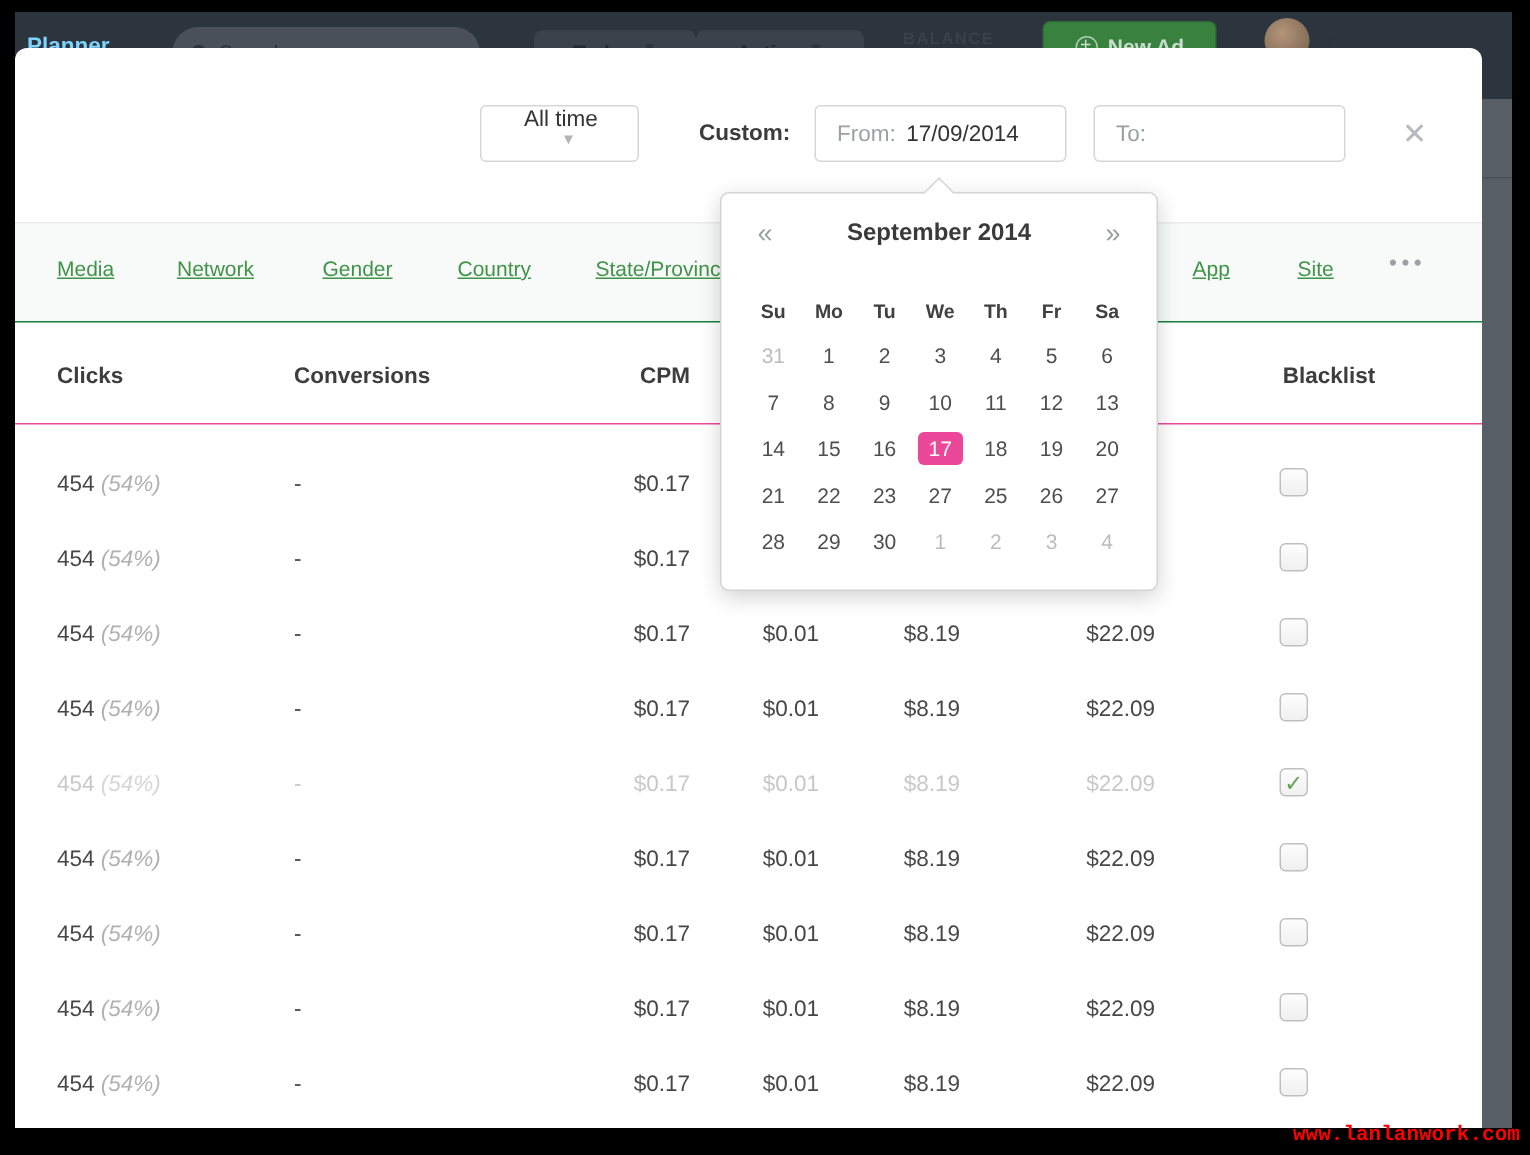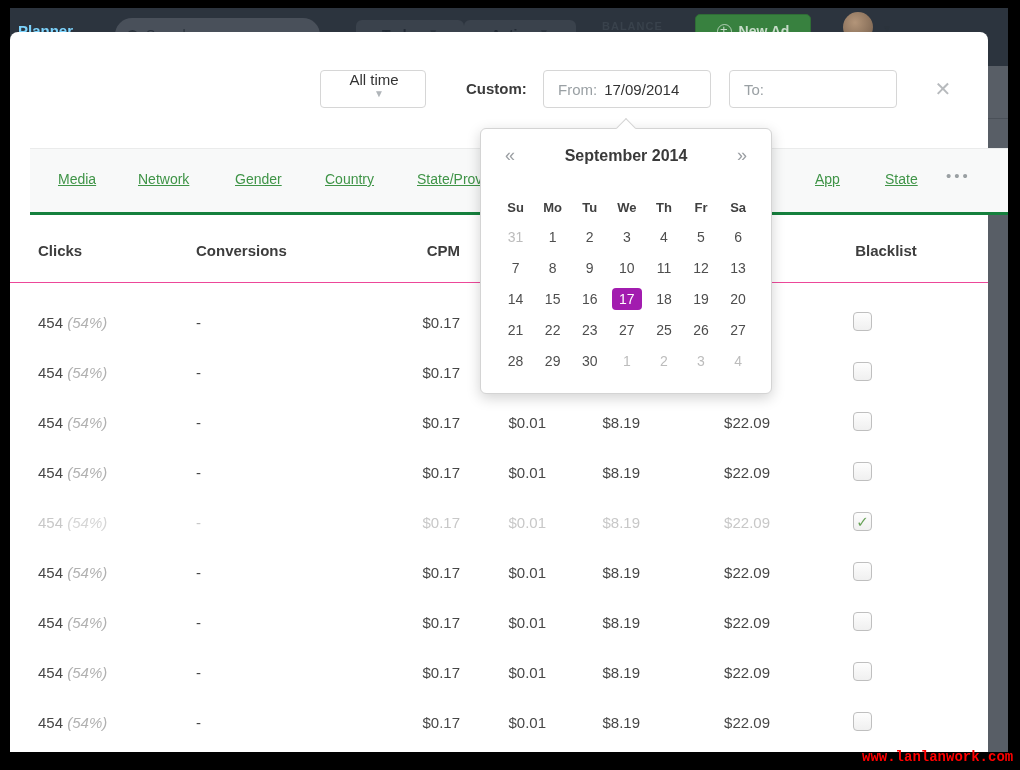--- a/index.html
+++ b/index.html
@@ -40,21 +40,21 @@
   .custom-lbl { position:absolute; left:456px; top:48px; font-size:15px; font-weight:bold; color:#3b3b3b; }
   .date-input { position:absolute; top:38px; width:168px; height:38px; border:1px solid #d6d6d6; border-radius:4px;
     display:flex; align-items:center; padding-left:14px; font-size:15px; background:#fff; }
   .date-input .ph { color:#9aa0a4; margin-right:7px; }
   .date-input .val { color:#333; }
   .close-x { position:absolute; left:920px; top:44px; width:26px; height:26px; color:#b7babd; font-size:20px;
     display:flex; align-items:center; justify-content:center; cursor:pointer; font-weight:300; }
 
   
   .dim-strip { position:absolute; left:0; top:116px; width:978px; height:67px; background:#f8f9f9;
-    border-top:1px solid #eaebeb; border-bottom:3px solid #15803d;margin-left:20px; }
+    border-top:1px solid #eaebeb; border-bottom:1px solid #15803d; }
   .dim-link { position:absolute; top:22px; font-size:14px; color:#3f9447; text-decoration:underline; cursor:pointer; }
   .dots { position:absolute; top:18px; color:#9aa0a3; font-size:15px; letter-spacing:3px; cursor:pointer; }
 
   
   .thead { position:absolute; left:0; top:183px; width:978px; height:68px; border-bottom:1px solid #ec4899; }
   .th { position:absolute; top:27px; font-size:15px; font-weight:bold; color:#3d3d3d; }
   .rows { position:absolute; left:0; top:265px; width:978px; }
   .trow { position:relative; width:838px; height:50px; font-size:15px; color:#474747; }
   .cell { position:absolute; top:17px; }
   .pct { font-style:italic; color:#b1b1b1; }
@@ -71,21 +71,21 @@
   .dp-pointer { position:absolute; left:138px; top:-8px; width:14px; height:14px; background:#fff;
     border-left:1px solid #d4d4d4; border-top:1px solid #d4d4d4; transform:rotate(45deg); }
   .dp-title { position:absolute; left:0; top:18px; width:100%; text-align:center; font-size:16px; font-weight:bold; color:#3a3a3a; }
   .dp-prev,.dp-next { position:absolute; top:16px; font-size:18px; color:#9b9fa3; cursor:pointer; }
   .dp-prev { left:24px; } .dp-next { right:24px; }
   .dp-grid { position:absolute; left:16px; top:64px; width:260px; display:grid; grid-template-columns:repeat(7,37.1px); }
   .dp-wd { height:28px; display:flex; align-items:center; justify-content:center; font-size:13px; font-weight:bold; color:#404040; }
   .dp-day { height:31px; display:flex; align-items:center; justify-content:center; font-size:14px; color:#4e4e4e; cursor:pointer; }
   .dp-day.muted { color:#bcbcbc; }
   .dp-day.sel { color:#fff; }
-  .dp-day.sel span { background:#a21caf; color:#fff; border-radius:4px; padding:3px 7px; }
+  .dp-day.sel span { background:#ec4899; color:#fff; border-radius:4px; padding:3px 7px; }
 
   .watermark { position:absolute; left:862px; top:749px; width:158px; font-family:"Liberation Mono","DejaVu Sans Mono",monospace;
     font-weight:bold; font-size:14px; color:#f00; z-index:50; letter-spacing:0px; white-space:nowrap; }
 </style>
 </head>
 <body>
 
 <div class="stage">
 
   <div class="backdrop">
@@ -132,21 +132,21 @@
     <div class="close-x">✕</div>
 
     <div class="dim-strip">
       <div id="dim-links">
           <div class="dim-link" style="left: 28px;">Media</div>
           <div class="dim-link" style="left: 108px;">Network</div>
           <div class="dim-link" style="left: 205px;">Gender</div>
           <div class="dim-link" style="left: 295px;">Country</div>
           <div class="dim-link" style="left: 387px;">State/Province</div>
           <div class="dim-link" style="left: 785px;">App</div>
-          <div class="dim-link" style="left: 855px;">State</div>
+          <div class="dim-link" style="left: 855px;">Site</div>
         </div>
       <div class="dots" style="left:916px;">•••</div>
     </div>
 
     <div class="thead">
       <div class="th" style="left:28px;">Clicks</div>
       <div class="th" style="left:186px;">Conversions</div>
       <div class="th r" style="left:350px; width:100px;">CPM</div>
       <div class="th" style="left:820px; width:112px; text-align:center;">Blacklist</div>
     </div>

